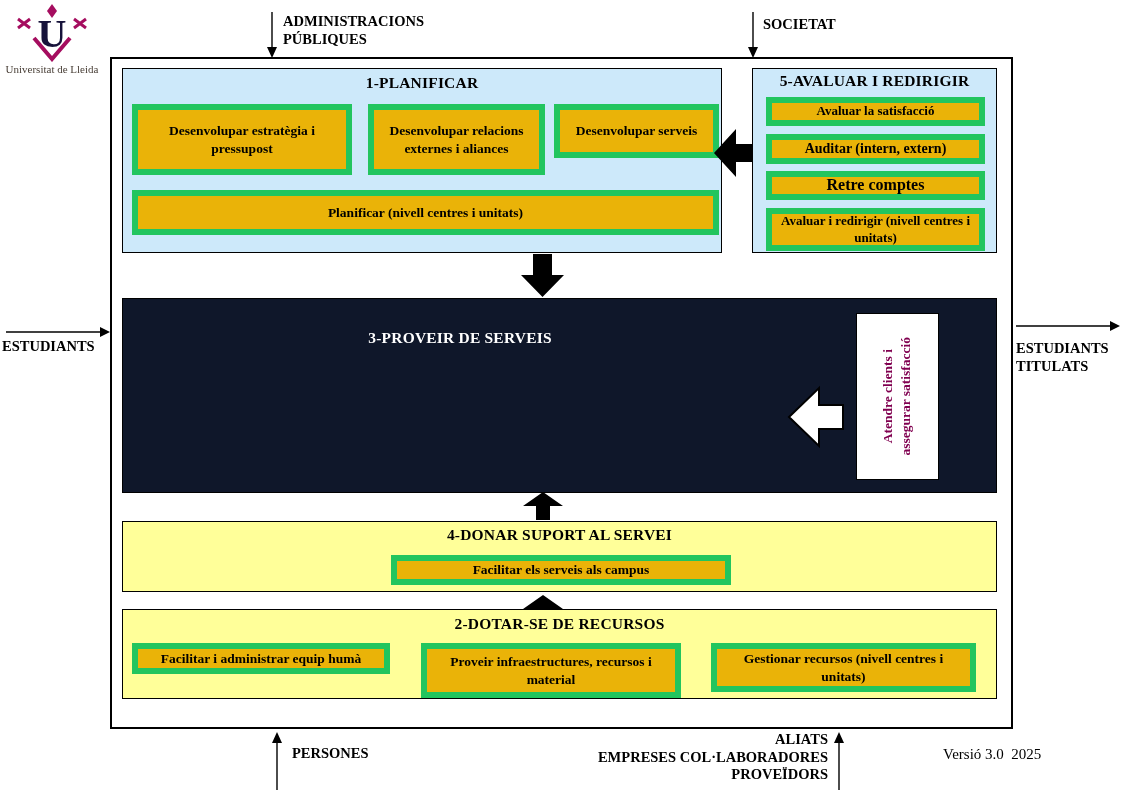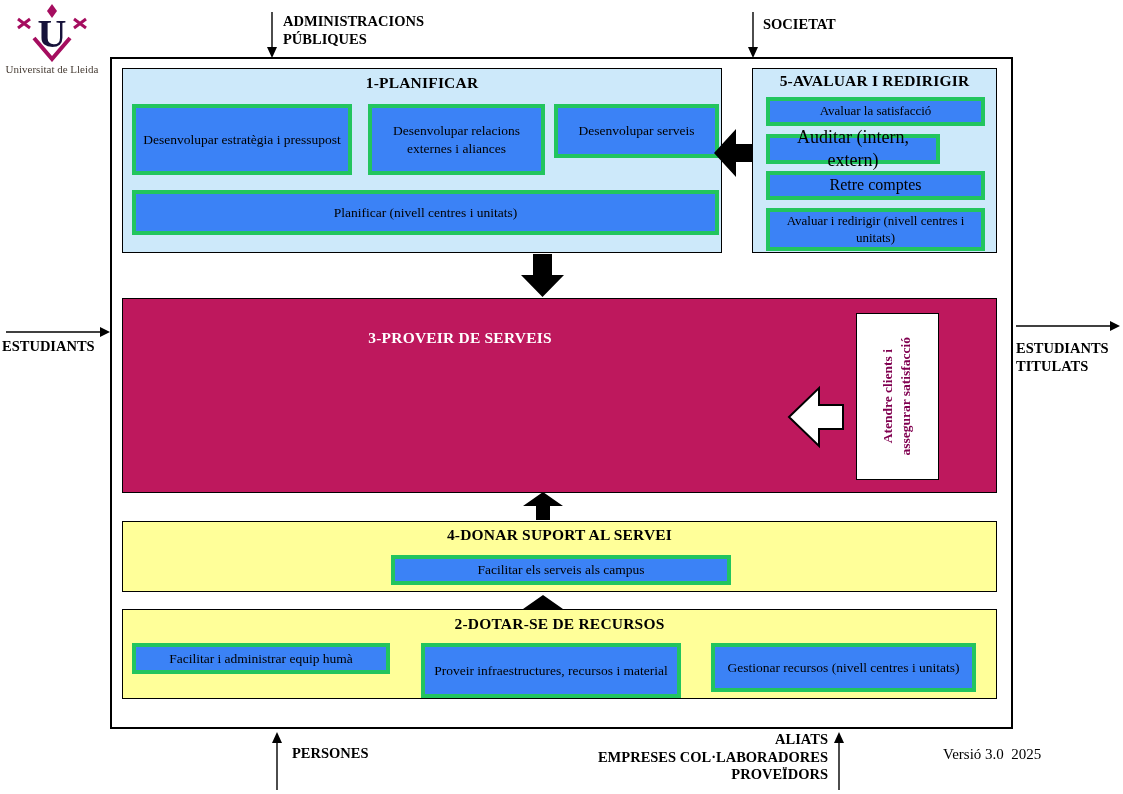--- a/index.html
+++ b/index.html
@@ -4,26 +4,26 @@
 <style>
   html,body{margin:0;padding:0;background:#fff;}
   .canvas{position:relative;width:1123px;height:794px;background:#fff;
           font-family:"Liberation Serif",serif;color:#000;overflow:hidden;}
   .abs{position:absolute;}
   .outer-box{position:absolute;left:110px;top:57px;width:903px;height:672px;
              border:2px solid #000;background:#fff;box-sizing:border-box;}
   .section{position:absolute;box-sizing:border-box;border:1px solid #000;}
   .sec-blue{background:#cde9fa;}
   .sec-yellow{background:#ffff99;}
-  .sec-purple{background:#be185d;}
+  .sec-purple{background:#0f172a;}
   .sec-title{position:absolute;left:0;width:100%;text-align:center;
              font-weight:bold;font-size:15.5px;letter-spacing:.2px;}
-  .wbox{position:absolute;background:#3b82f6;border:4px solid #22c55e;box-sizing:border-box;
+  .wbox{position:absolute;background:#eab308;border:6px solid #22c55e;box-sizing:border-box;
         display:flex;align-items:center;justify-content:center;text-align:center;
-        font-weight:normal;font-size:13.5px;line-height:1.3;padding:2px 6px;}
+        font-weight:bold;font-size:13.5px;line-height:1.3;padding:2px 6px;}
   .ext-label{position:absolute;font-weight:bold;font-size:14.5px;line-height:1.22;}
   .version{position:absolute;font-size:15px;white-space:pre;}
   .vert-box{position:absolute;background:#fff;border:1px solid #000;box-sizing:border-box;
             display:flex;align-items:center;justify-content:center;}
   .vert-inner{transform:rotate(-90deg);white-space:nowrap;text-align:center;
               font-weight:bold;font-size:13.5px;line-height:1.35;color:#800050;}
   .lliurar{position:absolute;background:#fff;display:flex;align-items:center;
            justify-content:center;font-weight:bold;font-size:17px;color:#800050;}
   .logo-caption{position:absolute;font-size:11px;color:#4a4038;text-align:center;}
   svg{display:block;}
@@ -66,21 +66,21 @@
     <div class="sec-title" style="top:5px;">1-PLANIFICAR</div>
     <div class="wbox" style="left:9px;top:35px;width:220px;height:71px;">Desenvolupar estratègia i pressupost</div>
     <div class="wbox" style="left:245px;top:35px;width:177px;height:71px;">Desenvolupar relacions externes i aliances</div>
     <div class="wbox" style="left:431px;top:35px;width:165px;height:54px;">Desenvolupar serveis</div>
     <div class="wbox" style="left:9px;top:121px;width:587px;height:45px;">Planificar (nivell centres i unitats)</div>
   </div>
 
   <div class="section sec-blue" style="left:752px;top:68px;width:245px;height:185px;">
     <div class="sec-title" style="top:3px;">5-AVALUAR I REDIRIGIR</div>
     <div class="wbox" style="left:13px;top:28px;width:219px;height:29px;font-size:13px;">Avaluar la satisfacció</div>
-    <div class="wbox" style="left:13px;top:65px;width:174px;height:30px;font-size:18px;">Auditar (intern, extern)</div>
+    <div class="wbox" style="left:13px;top:65px;width:219px;height:30px;font-size:14px;">Auditar (intern, extern)</div>
     <div class="wbox" style="left:13px;top:102px;width:219px;height:29px;font-size:16px;">Retre comptes</div>
     <div class="wbox" style="left:13px;top:139px;width:219px;height:43px;font-size:13px;">Avaluar i redirigir (nivell centres i unitats)</div>
   </div>
 
   <div class="abs" style="left:714px;top:129px;">
     <svg width="39" height="48" viewBox="0 0 39 48">
       <polygon points="0,24 22,0 22,15 39,15 39,33 22,33 22,48" fill="#000"></polygon>
     </svg>
   </div>
 

